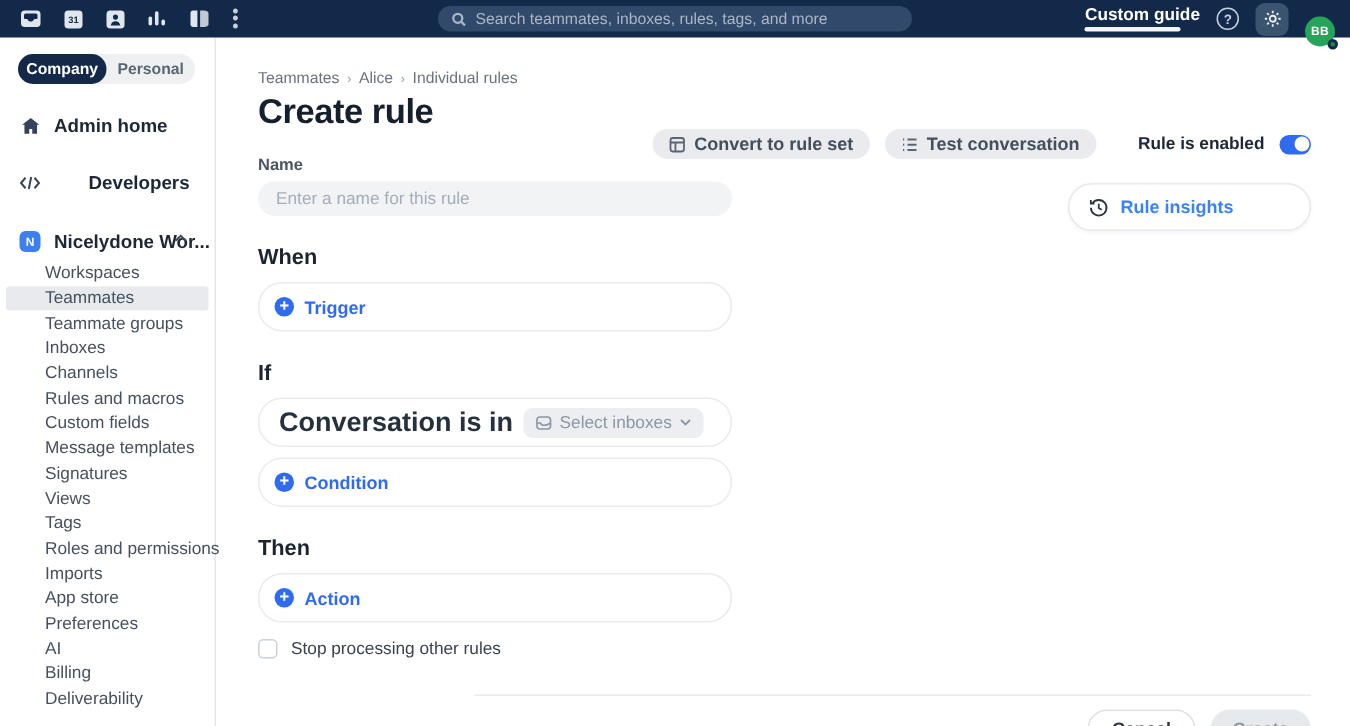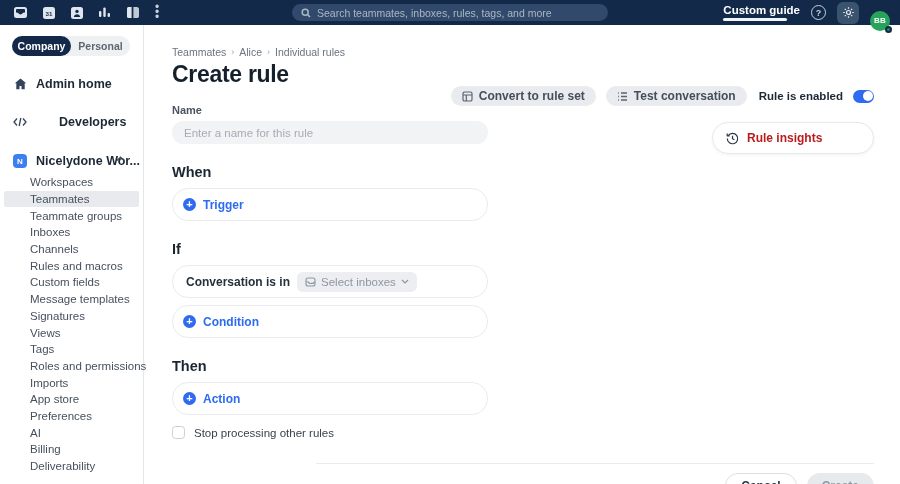--- a/index.html
+++ b/index.html
@@ -52,42 +52,42 @@
 
   
   .crumbs { margin:21px 0 0 28px; font-size:10.5px; color:#6a7480; display:flex; align-items:center; gap:5px; }
   .crumb { color:#6a7480; }
   .crumb-sep { color:#9aa3ad; font-size:9px; }
   .page-title { margin:3px 0 0 28px; font-size:23px; font-weight:800; color:#16202c; letter-spacing:-.3px; }
   .hdr-actions { position:absolute; top:61px; right:26px; display:flex; align-items:center; gap:10px; }
   .pill-btn { height:20px; background:#e9ebee; border-radius:11px; display:flex; align-items:center; gap:6px; padding:0 11px;
               font-size:12px; font-weight:600; color:#444f5b; }
   .pill-btn .pb-icon { color:#5a6572; display:flex; }
-  .enabled-label { font-size:11.5px; font-weight:700; color:#1d2835; margin-left:2px; }
+  .enabled-label { font-size:11.5px; font-weight:700; color:#1d2835; margin-left:18px; }
   .toggle { width:21px; height:13px; border-radius:7px; background:#2e6bf0; position:relative; }
   .toggle .knob { position:absolute; right:1.5px; top:1.5px; width:10px; height:10px; background:#fff; border-radius:50%; }
 
   
   .field-label { margin:16px 0 0 28px; font-size:11px; font-weight:600; color:#4a5560; }
   .name-input { margin:5px 0 0 28px; width:316px; height:23px; border:none; outline:none; background:#f1f3f5; border-radius:12px;
                 padding:0 12px; font-size:11.5px; color:#2b3644; font-family:"Liberation Sans", sans-serif; }
   .name-input::placeholder { color:#a4adb7; }
 
   .insights-card { position:absolute; top:97px; right:26px; width:162px; height:32px; background:#fff; border:1px solid #e7e9ec;
                    border-radius:16px; box-shadow:0 1px 3px rgba(20,30,45,.06); display:flex; align-items:center; gap:8px; padding:0 13px; }
   .insights-card .ic { color:#2a3542; display:flex; }
-  .insights-card .txt { font-size:12px; font-weight:700; color:#b91c1c; }
+  .insights-card .txt { font-size:12px; font-weight:700; color:#3b82f6; }
 
   .section-h { margin:20px 0 0 28px; font-size:14.5px; font-weight:700; color:#1a2530; }
   .card { margin:8px 0 0 28px; width:316px; height:33px; background:#fff; border:1.5px solid #e9ebee; border-radius:16px;
           display:flex; align-items:center; padding:0 10px; gap:7px; }
   .plus-circle { width:13px; height:13px; border-radius:50%; background:#2e6bf0; color:#fff; font-size:11px; font-weight:700;
                  display:flex; align-items:center; justify-content:center; line-height:1; flex:0 0 auto; }
   .blue-label { color:#2e6bf0; font-size:12px; font-weight:700; }
-  .cond-text { font-size:12px; font-weight:700; color:#26313d; }
+  .cond-text { font-size:18px; font-weight:700; color:#26313d; }
   .select-pill { height:20px; background:#eceef1; border-radius:6px; display:flex; align-items:center; gap:5px; padding:0 8px; }
   .select-pill .sp-icon { color:#8d97a3; display:flex; }
   .select-pill .sp-label { font-size:11.5px; color:#8d97a3; }
   .gap-card { margin-top:7px; }
 
   .check-row { margin:11px 0 0 28px; display:flex; align-items:center; gap:9px; }
   .checkbox { width:13px; height:13px; border:1.5px solid #c9d0d7; border-radius:3.5px; background:#fff; }
   .check-label { font-size:11.5px; color:#39434f; }
 
   

